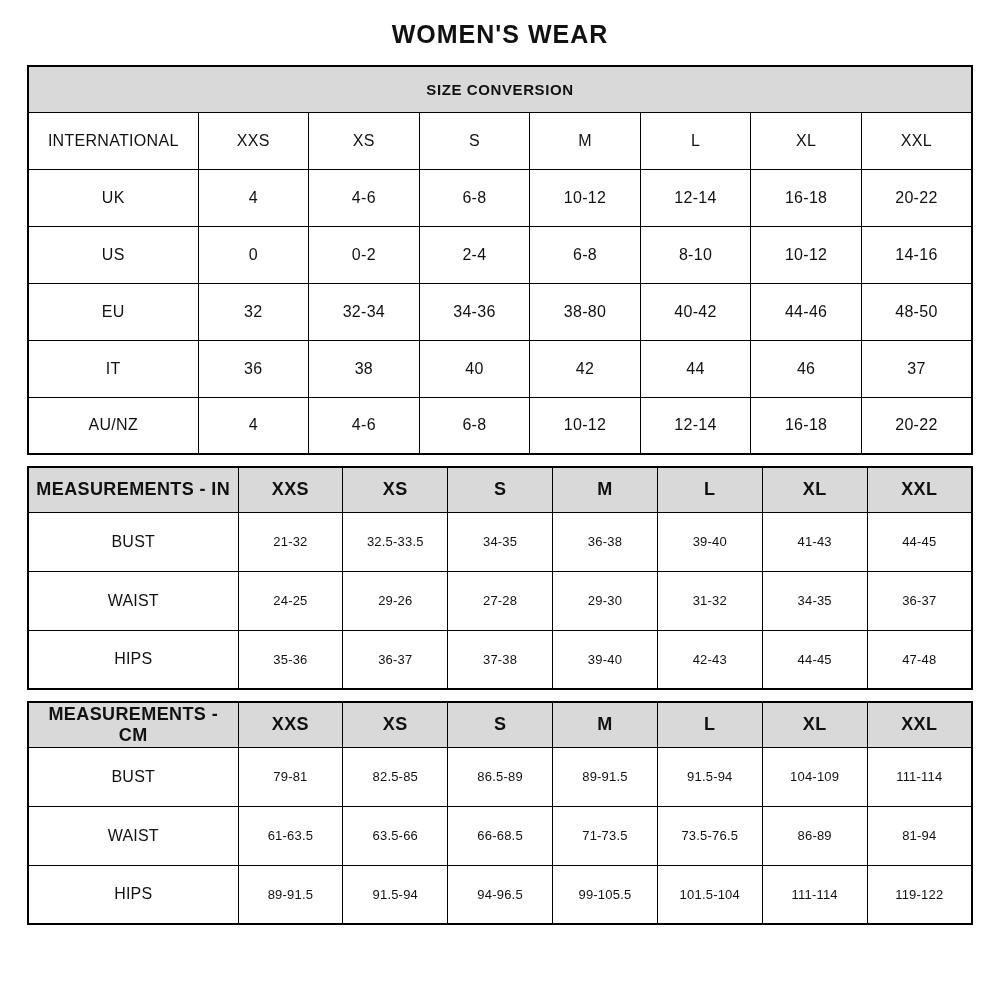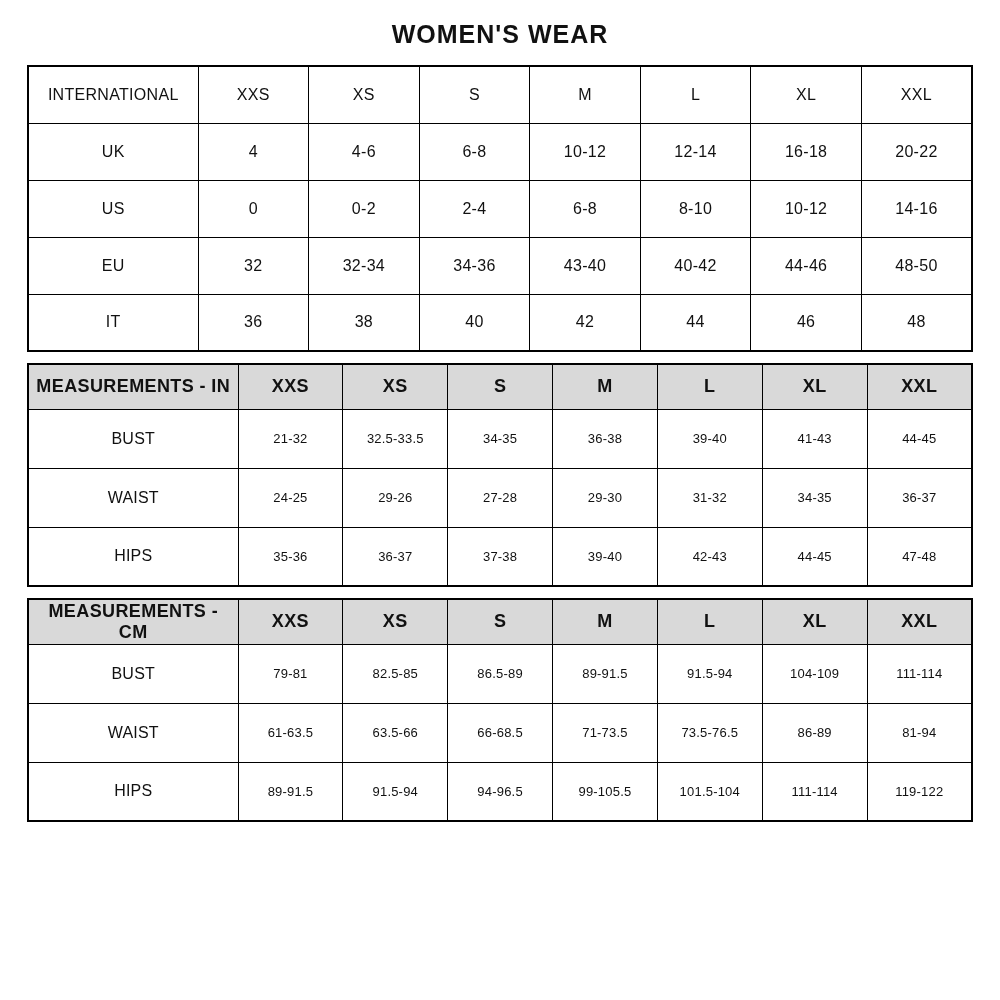--- a/index.html
+++ b/index.html
@@ -81,20 +81,23 @@
 <div class="page">
 
   <h1 class="page-title">WOMEN'S WEAR</h1>
 
   <table class="conv">
     <colgroup>
         <col class="label-col">
         <col span="7">
       </colgroup>
     <tbody>
+        <tr>
+      <th class="banner" colspan="8">SIZE CONVERSION</th>
+    </tr>
     <tr>
       <td class="row-label">INTERNATIONAL</td>
       <td>XXS</td>
       <td>XS</td>
       <td>S</td>
       <td>M</td>
       <td>L</td>
       <td>XL</td>
       <td>XXL</td>
     </tr>
@@ -116,34 +119,44 @@
       <td>6-8</td>
       <td>8-10</td>
       <td>10-12</td>
       <td>14-16</td>
     </tr>
     <tr>
       <td class="row-label">EU</td>
       <td>32</td>
       <td>32-34</td>
       <td>34-36</td>
-      <td>43-40</td>
+      <td>38-80</td>
       <td>40-42</td>
       <td>44-46</td>
       <td>48-50</td>
     </tr>
     <tr>
       <td class="row-label">IT</td>
       <td>36</td>
       <td>38</td>
       <td>40</td>
       <td>42</td>
       <td>44</td>
       <td>46</td>
-      <td>48</td>
+      <td>37</td>
+    </tr>
+    <tr>
+      <td class="row-label">AU/NZ</td>
+      <td>4</td>
+      <td>4-6</td>
+      <td>6-8</td>
+      <td>10-12</td>
+      <td>12-14</td>
+      <td>16-18</td>
+      <td>20-22</td>
     </tr>
   </tbody>
     </table>
 
   <table class="meas">
     <colgroup>
         <col class="label-col">
         <col span="7">
       </colgroup>
     <tbody>

